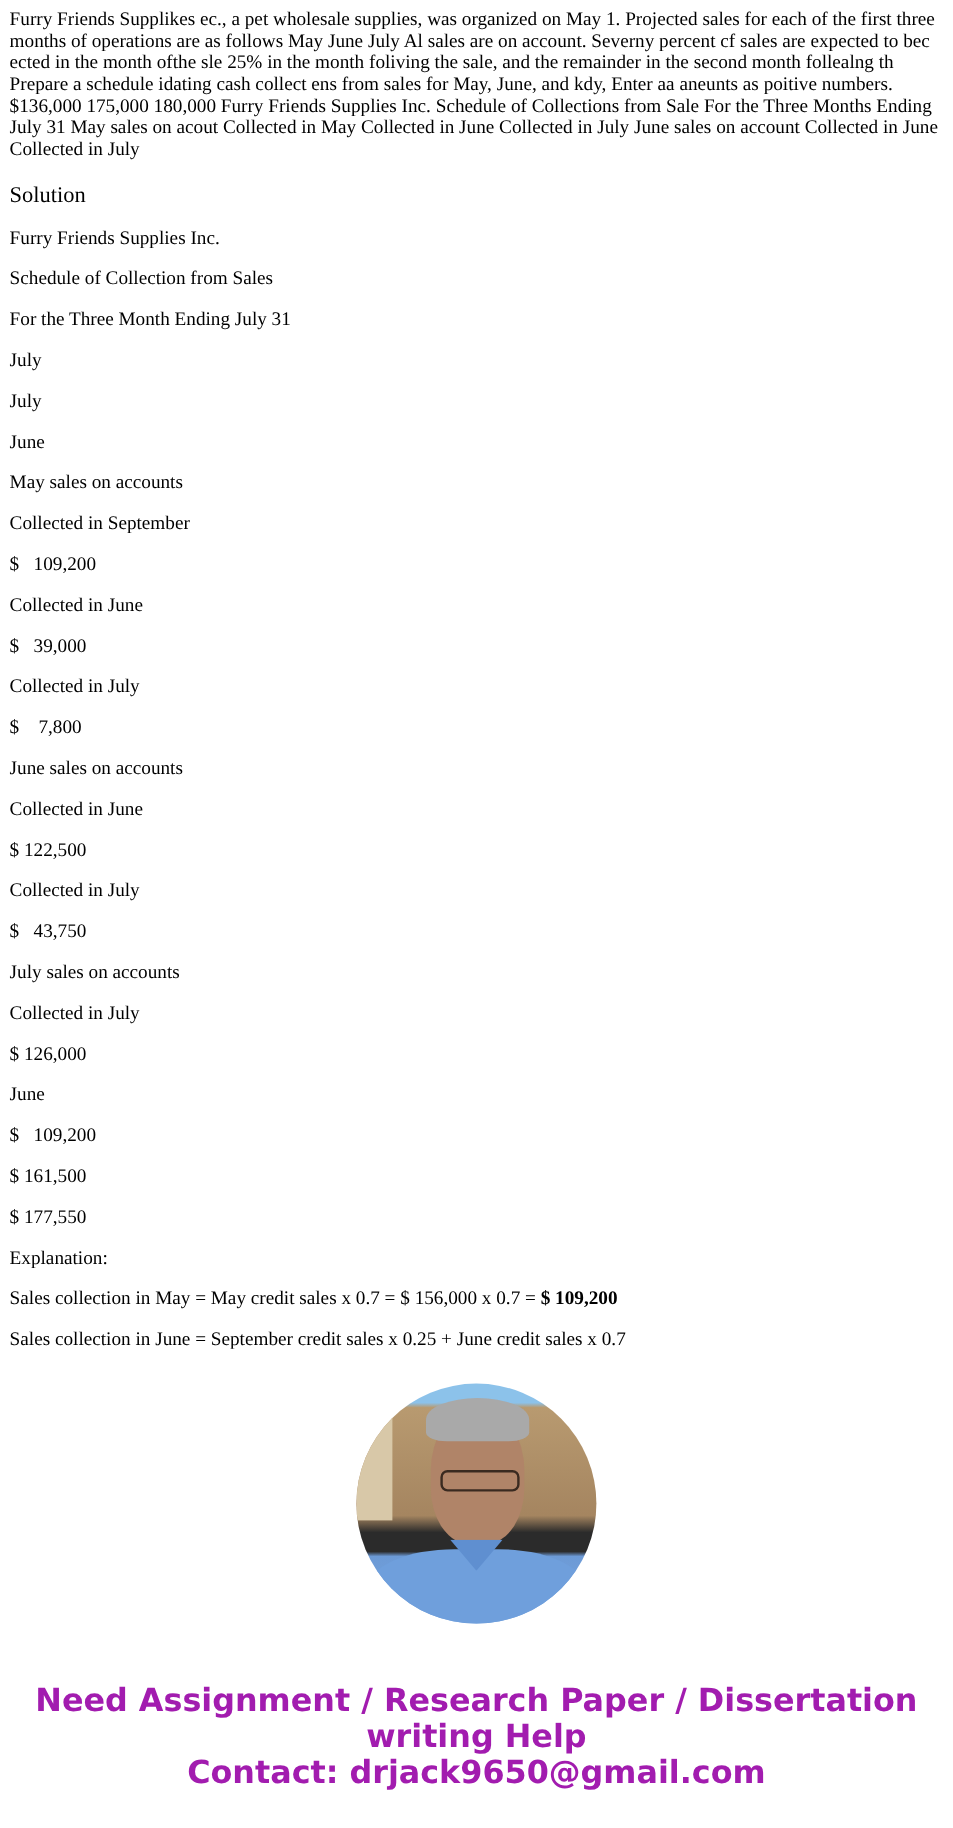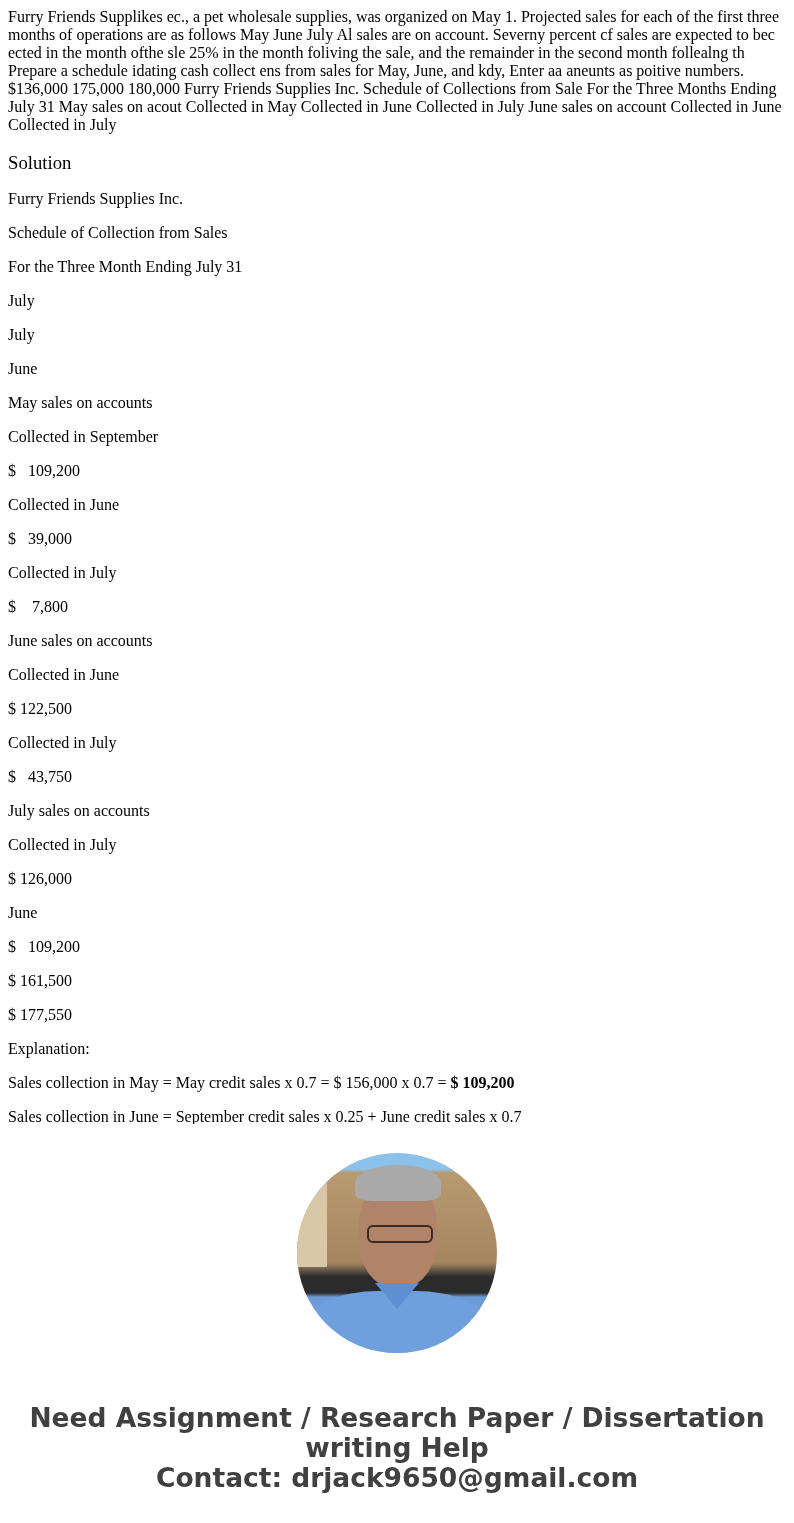--- a/index.html
+++ b/index.html
@@ -108,21 +108,21 @@
     .ad {
       position: absolute;
       left: 0;
       top: 1403px;
       width: 794px;
       text-align: center;
       font-family: "DejaVu Sans", sans-serif;
       font-weight: bold;
       font-size: 26.5px;
       line-height: 30px;
-      color: #404040;
+      color: #a21caf;
     }
     .ad div { margin: 0; }
   </style>
 </head>
 <body>
 
 <div class="content">
   <div class="question">Furry Friends Supplikes ec., a pet wholesale supplies, was organized on May 1. Projected sales for each of the first three months of operations are as follows May June July Al sales are on account. Severny percent cf sales are expected to bec ected in the month ofthe sle 25% in the month foliving the sale, and the remainder in the second month follealng th Prepare a schedule idating cash collect ens from sales for May, June, and kdy, Enter aa aneunts as poitive numbers. $136,000 175,000 180,000 Furry Friends Supplies Inc. Schedule of Collections from Sale For the Three Months Ending July 31 May sales on acout Collected in May Collected in June Collected in July June sales on account Collected in June Collected in July</div>
 
   <h3 class="solution-heading">Solution</h3>

